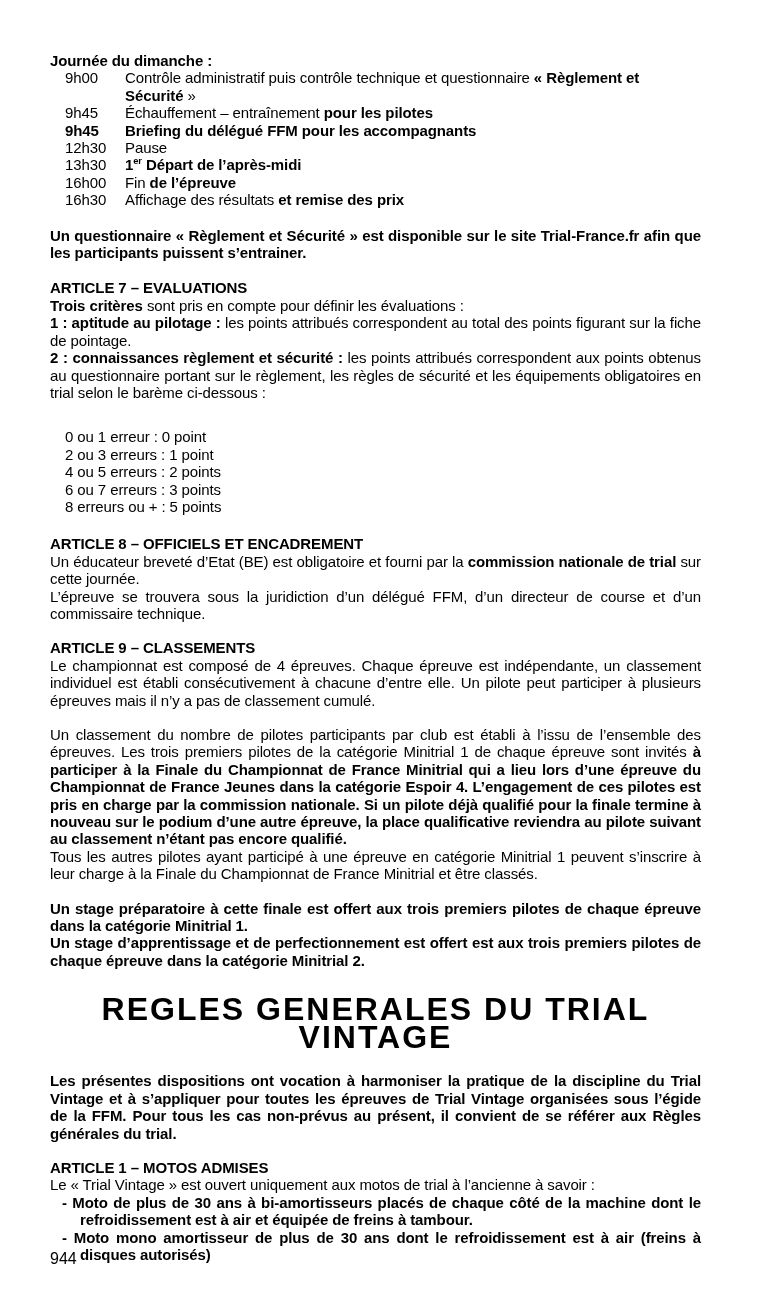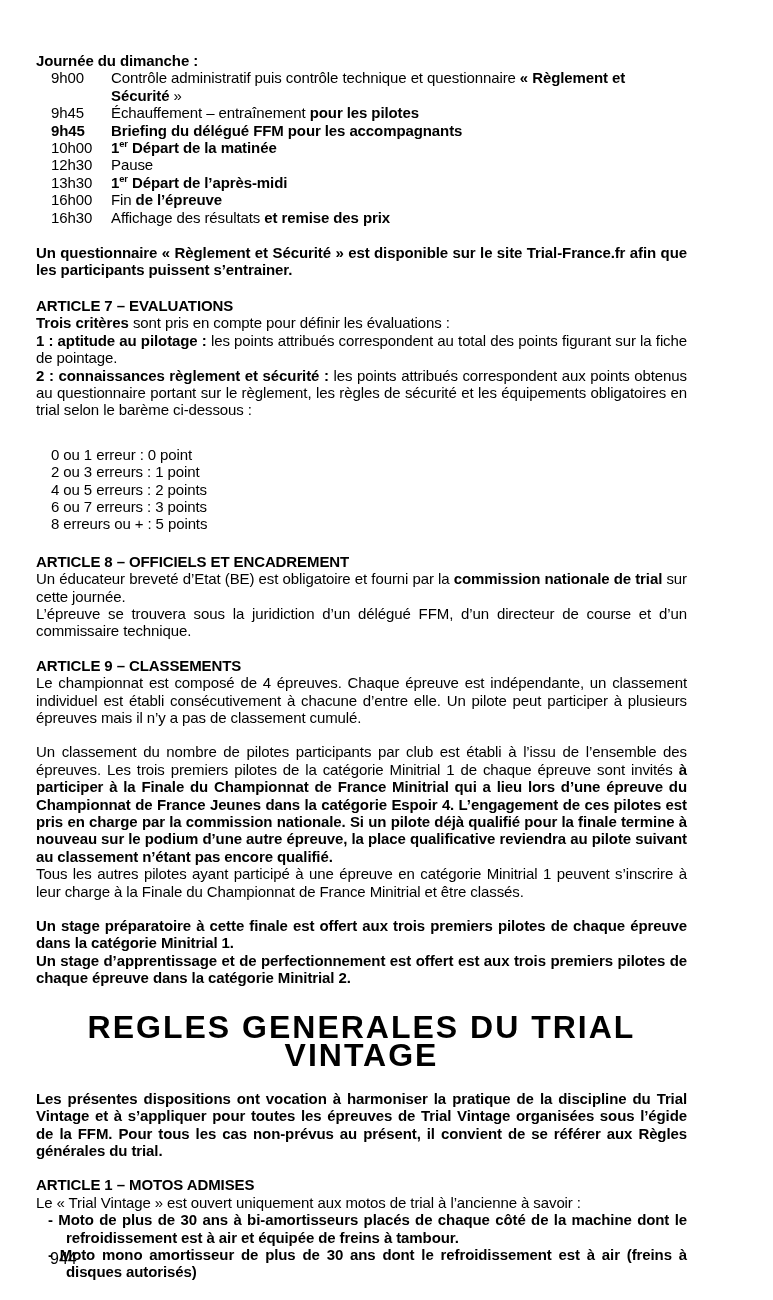--- a/index.html
+++ b/index.html
@@ -1,21 +1,21 @@
 <!DOCTYPE html>
 <html><head>
 <meta charset="utf-8">
 <style>
   html,body{margin:0;padding:0;}
   body{
     width:773px;height:1300px;position:relative;background:#ffffff;color:#000;
     font-family:"Liberation Sans", sans-serif;overflow:hidden;
   }
   .content{
-    position:absolute;top:52px;left:36px;width:651px;
+    position:absolute;top:52px;left:50px;width:651px;
     font-size:15px;line-height:17.4px;letter-spacing:-0.1px;
   }
   .b{font-weight:bold;}
   p{margin:0;text-align:justify;}
   .mb1{margin-bottom:17px;}
   .mb2{margin-bottom:27px;}
   
   .sched-title{font-weight:bold;}
   .sched-row{display:flex;padding-left:15px;}
   .sched-time{flex:0 0 60px;}
@@ -50,24 +50,20 @@
     <div class="sched-row">
       <span class="sched-time">9h45</span>
       <span class="sched-desc"><span>Échauffement – entraînement </span><span class="b">pour les pilotes</span></span>
     </div>
 
     <div class="sched-row b">
       <span class="sched-time">9h45</span>
       <span class="sched-desc"><span>Briefing du délégué FFM pour les accompagnants</span></span>
     </div>
 
-    <div class="sched-row">
-      <span class="sched-time">10h00</span>
-      <span class="sched-desc b"><span>1</span><sup>er</sup><span> Départ de la matinée</span></span>
-    </div>
 
     <div class="sched-row">
       <span class="sched-time">12h30</span>
       <span class="sched-desc"><span>Pause</span></span>
     </div>
 
     <div class="sched-row">
       <span class="sched-time">13h30</span>
       <span class="sched-desc b"><span>1</span><sup>er</sup><span> Départ de l’après-midi</span></span>
     </div>

